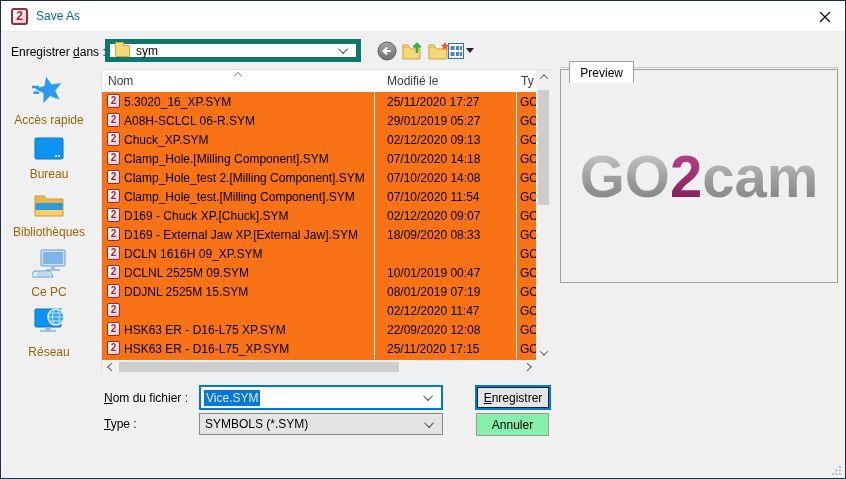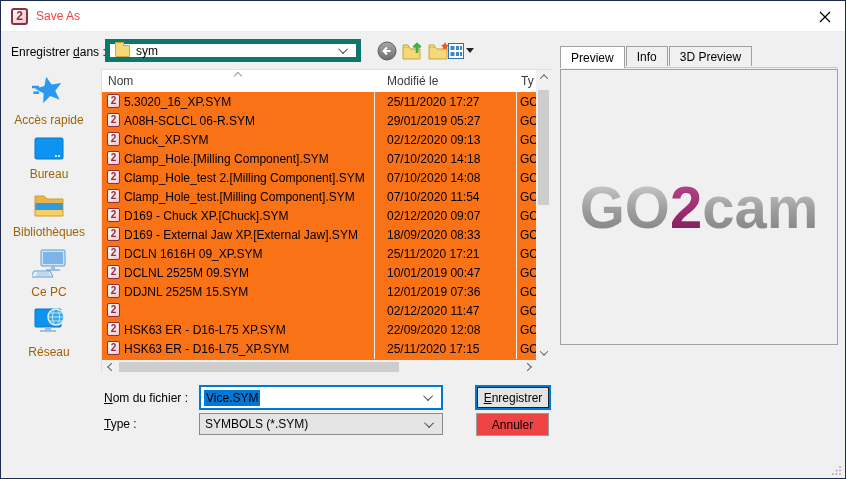--- a/index.html
+++ b/index.html
@@ -9,21 +9,21 @@
   .window { position:relative; width:846px; height:479px; background:#f0f0f0;
             border:1px solid #1d2b4f; overflow:hidden; }
 
   
   .titlebar { position:absolute; left:0; top:0; width:100%; height:31px; background:#fff;
               display:flex; align-items:center; padding-left:10px; gap:8px;
               border-bottom:1px solid #ececec; }
   .app-icon { width:17px; height:17px; border:2px solid #8d2f3e; border-radius:3px;
               background:linear-gradient(135deg,#ffffff,#f0c3ca); color:#8d2f3e;
               font-weight:bold; font-size:12px; line-height:13px; text-align:center; }
-  .title-text { font-size:12px; color:#ef4444; }
+  .title-text { font-size:12px; color:#0369a1; }
   .close-btn { position:absolute; right:10px; top:6px; width:20px; height:20px;
                display:flex; align-items:center; justify-content:center; cursor:pointer; }
 
   
   .label { color:#000; }
   .accel { text-decoration:underline; }
   .savein-label { position:absolute; left:10px; top:44px; }
   .savein-combo { position:absolute; left:104px; top:38px; width:256px; height:23px;
                   background:#fff; border:5px solid #0f766e; display:flex; align-items:center;
                   padding-left:5px; gap:6px; }
@@ -73,48 +73,48 @@
   .chev { width:6px; height:6px; border:solid #5f5f5f; }
   .chev.up    { border-width:1.5px 1.5px 0 0; transform:rotate(-45deg) translate(-1px,1px); }
   .chev.down  { border-width:0 0 1.5px 1.5px; transform:rotate(-45deg) translate(1px,-1px); }
   .chev.left  { border-width:0 0 1.5px 1.5px; transform:rotate(45deg) translate(1px,-1px); }
   .chev.right { border-width:1.5px 1.5px 0 0; transform:rotate(45deg) translate(-1px,1px); }
   .hscroll { position:absolute; left:0; top:290px; width:434px; height:14px; background:#f0f0f0; }
   .hthumb { position:absolute; left:17px; top:2px; width:280px; height:10px; background:#cdcdcd; }
   .sb-corner { position:absolute; left:434px; top:290px; width:15px; height:14px; background:#f0f0f0; }
 
   
-  .tabs { position:absolute; left:559px; top:45px; height:22px; display:flex; align-items:flex-start; }
+  .tabs { position:absolute; left:559px; top:60px; height:22px; display:flex; align-items:center;flex-direction:column; }
   .tab { padding:3px 10px 4px 10px; border:1px solid #a0a0a0; border-bottom:none; background:#f0f0f0;
          margin-right:1px; cursor:pointer; height:20px; }
   .tab.active { background:#fff; height:22px; position:relative; z-index:2; padding-top:4px; }
   .tabline { position:absolute; left:559px; top:66px; width:278px; height:1px; background:#c7c7c7; }
-  .preview-panel { position:absolute; left:559px; top:68px; width:278px; height:276px;
+  .preview-panel { position:absolute; left:559px; top:68px; width:278px; height:214px;
                    border:1px solid #a0a0a0; background:#f0f0f0; display:flex;
                    align-items:center; justify-content:center; overflow:hidden; }
   .logo { font-weight:bold; font-size:58px; letter-spacing:0; white-space:nowrap;
           transform:scaleY(1.02); }
   .logo span { background:linear-gradient(180deg,#d6d6d6 0%,#9c9c9c 55%,#7c7c7c 100%);
                -webkit-background-clip:text; background-clip:text; color:transparent; }
   .logo .two { background:linear-gradient(180deg,#bb4e91 0%,#9c2a6e 55%,#771b52 100%);
                -webkit-background-clip:text; background-clip:text; }
 
   
   .fname-label { position:absolute; left:103px; top:390px; }
   .ftype-label { position:absolute; left:103px; top:416px; }
   .fname-combo { position:absolute; left:198px; top:384px; width:244px; height:25px; background:#fff;
                  border:2px solid #0078d7; display:flex; align-items:center; padding-left:3px; }
-  .sel-text { background:#0078d7; color:#000000; padding:1px 2px; }
+  .sel-text { background:#0078d7; color:#e5e5e5; padding:1px 2px; }
   .ftype-combo { position:absolute; left:198px; top:412px; width:244px; height:22px; background:#e4e4e4;
                  border:1px solid #8a8a8a; display:flex; align-items:center; padding-left:5px; }
   .btn-save { position:absolute; left:474px; top:384px; width:76px; height:25px; background:#e4e4e4;
               border:1px solid #2b2b2b; box-shadow:0 0 0 2px #0078d7 inset,0 0 0 3px #e4e4e4 inset;
               display:flex; align-items:center; justify-content:center; cursor:pointer; font-size:12px; }
   .btn-save { border:2px solid #0078d7; box-shadow:inset 0 0 0 1px #1f1f1f; }
-  .btn-cancel { position:absolute; left:475px; top:412px; width:73px; height:23px; background:#ef4444;
+  .btn-cancel { position:absolute; left:475px; top:412px; width:73px; height:23px; background:#86efac;
                 border:1px solid #9b9b9b; display:flex; align-items:center; justify-content:center;
                 cursor:pointer; font-size:12px; }
   .resize-grip { position:absolute; right:3px; bottom:2px; }
 </style>
 </head>
 <body>
 
 <div class="window">
 
   <div class="titlebar">
@@ -294,35 +294,34 @@
   <div class="row">
     <span class="ficon">2</span>
     <span class="cell name">D169 - External Jaw XP.[External Jaw].SYM</span>
     <span class="cell mod">18/09/2020 08:33</span>
     <span class="cell typ">GO</span>
   </div>
 
   <div class="row">
     <span class="ficon">2</span>
     <span class="cell name">DCLN 1616H 09_XP.SYM</span>
-    <span class="cell mod">25/11/2020 17:21</span>
     <span class="cell typ">GO</span>
   </div>
 
   <div class="row">
     <span class="ficon">2</span>
     <span class="cell name">DCLNL 2525M 09.SYM</span>
     <span class="cell mod">10/01/2019 00:47</span>
     <span class="cell typ">GO</span>
   </div>
 
   <div class="row">
     <span class="ficon">2</span>
     <span class="cell name">DDJNL 2525M 15.SYM</span>
-    <span class="cell mod">12/01/2019 07:36</span>
+    <span class="cell mod">08/01/2019 07:19</span>
     <span class="cell typ">GO</span>
   </div>
 
   <div class="row">
     <span class="ficon">2</span>
     <span class="cell mod">02/12/2020 11:47</span>
     <span class="cell typ">GO</span>
   </div>
 
   <div class="row">

